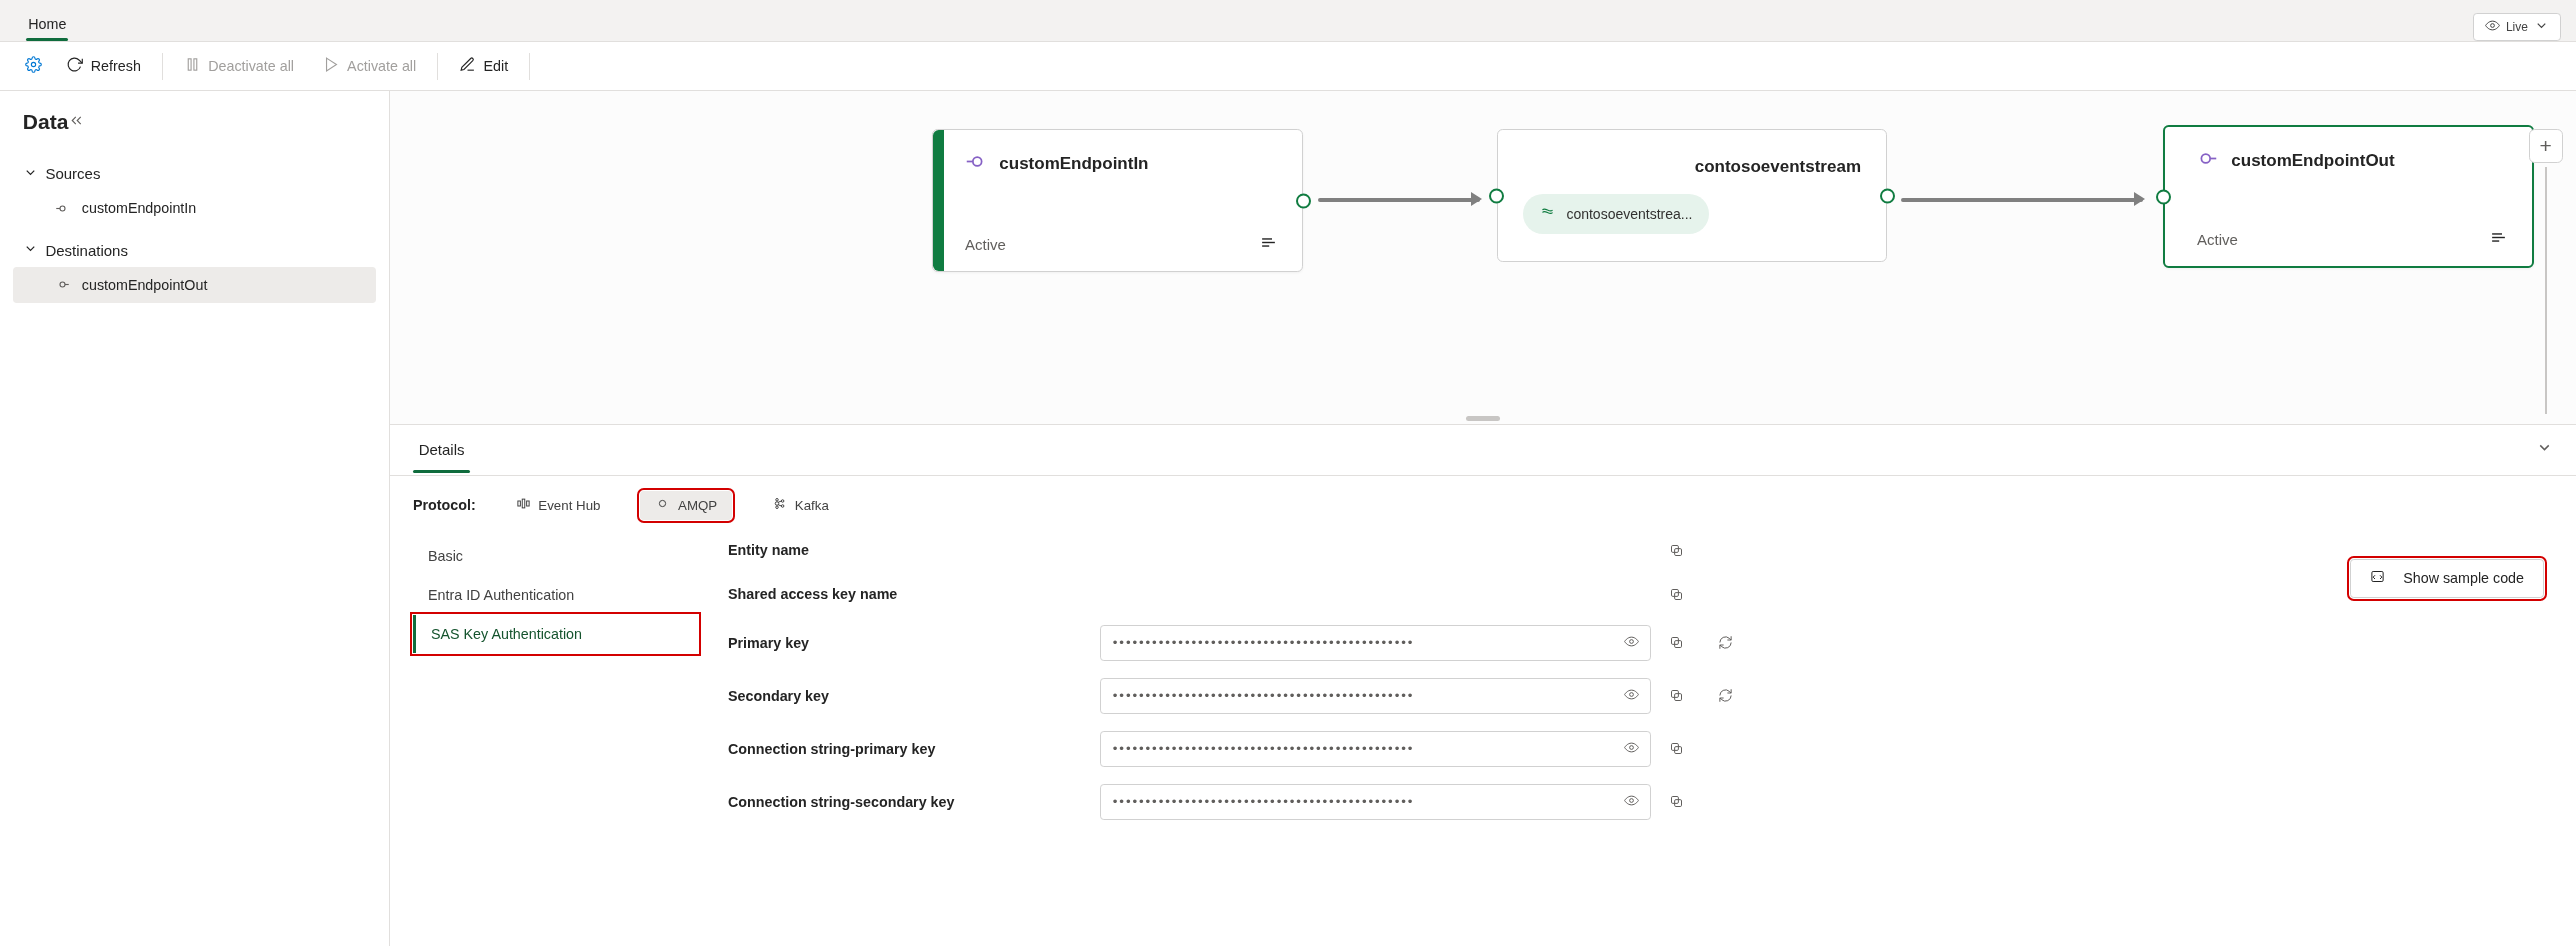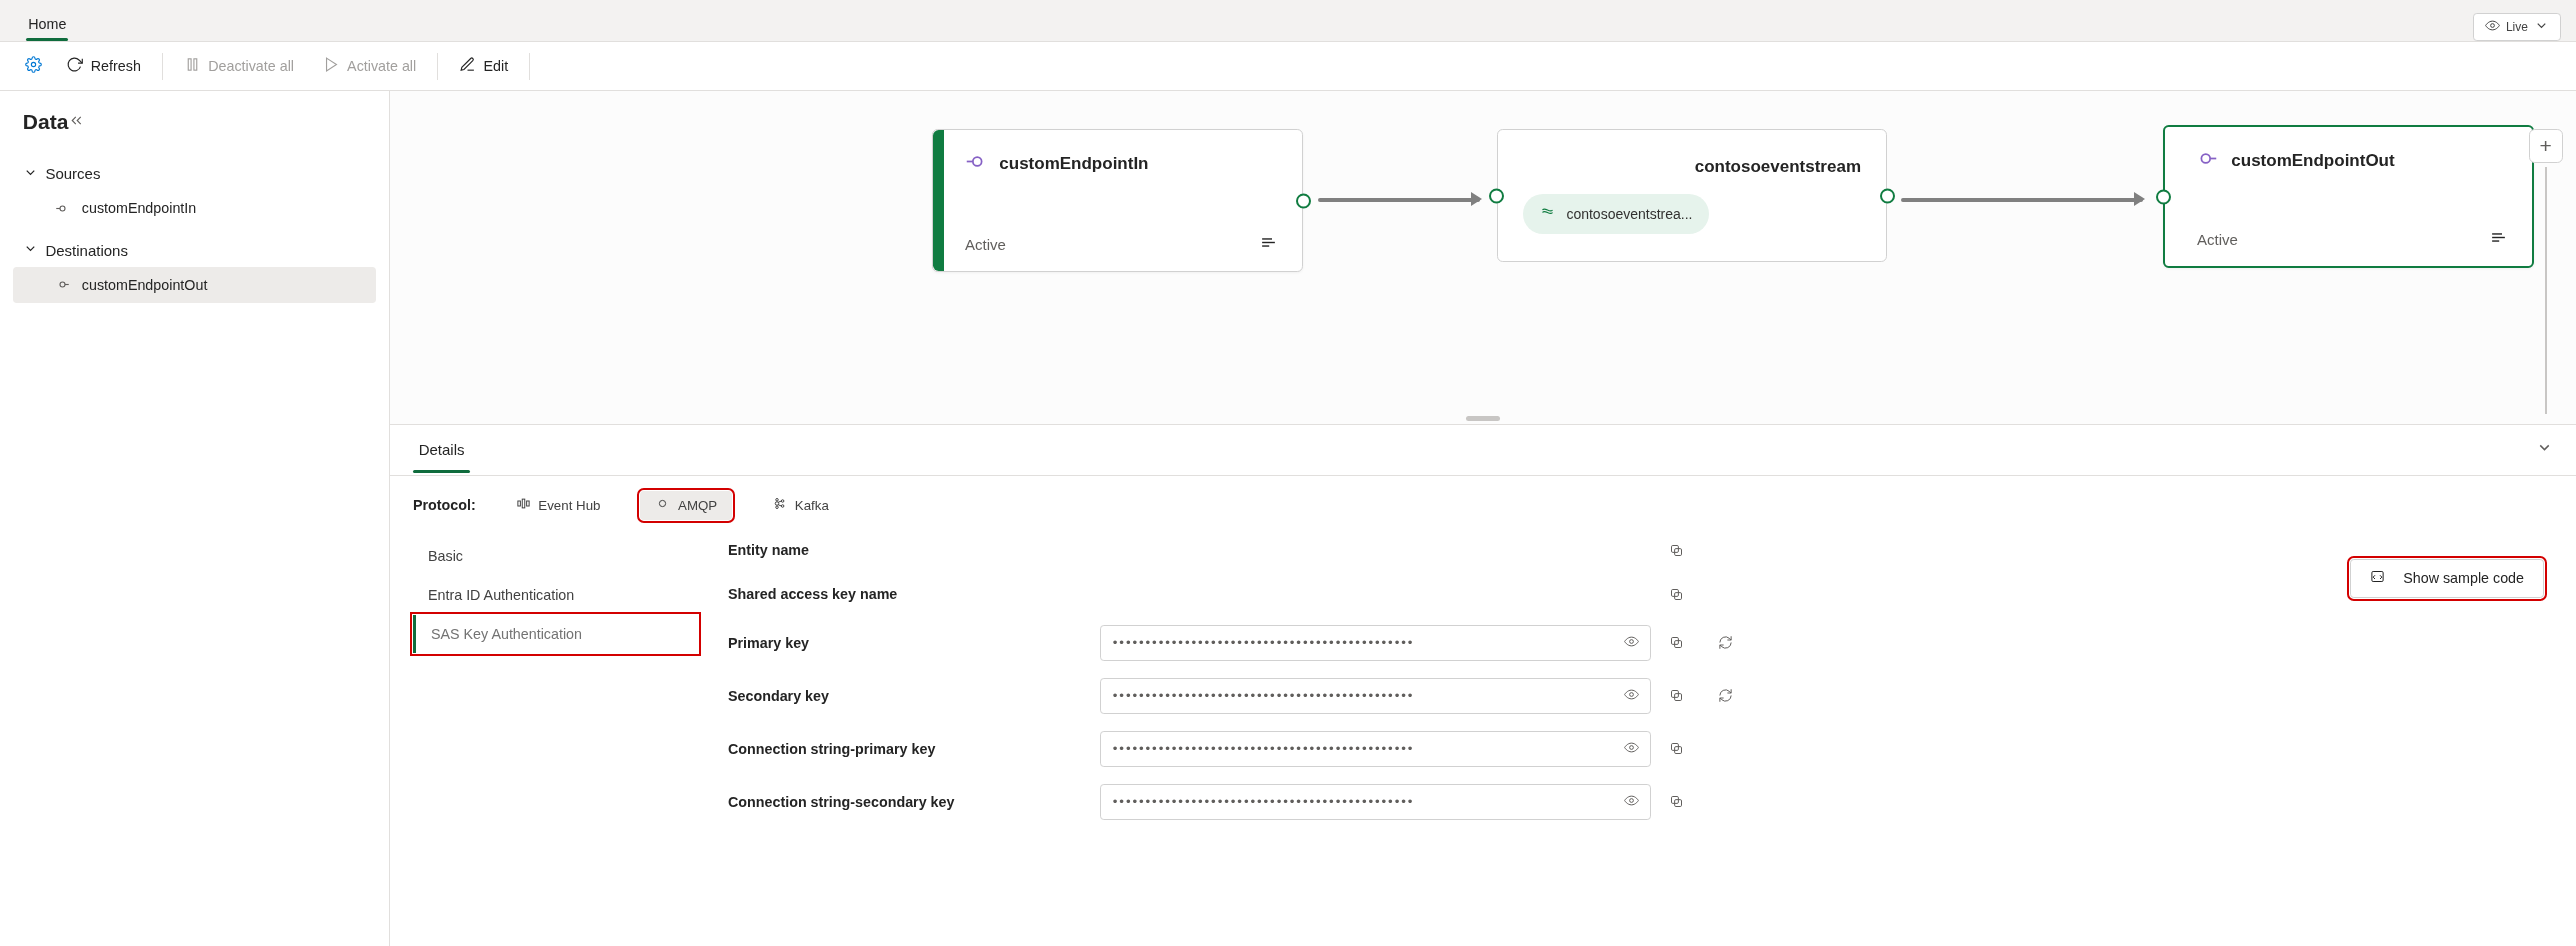--- a/index.html
+++ b/index.html
@@ -359,21 +359,21 @@
   }
   .auth-item {
     padding: 11.4px 15px;
     font-size: 14.3px;
     cursor: pointer;
     color: #424242;
   }
   .auth-item.active {
     border-left: 3.8px solid #0f6c3d;
     font-weight: 400;
-    color: #737373;
+    color: #14532d;
   }
 
   .kv-grid {
     display: grid;
     grid-template-columns: 361px 551px 38px 38px 38px;
     row-gap: 17px;
     column-gap: 11.4px;
     align-items: center;
   }
   .kv-label { font-size: 14.3px; font-weight: 700; }

